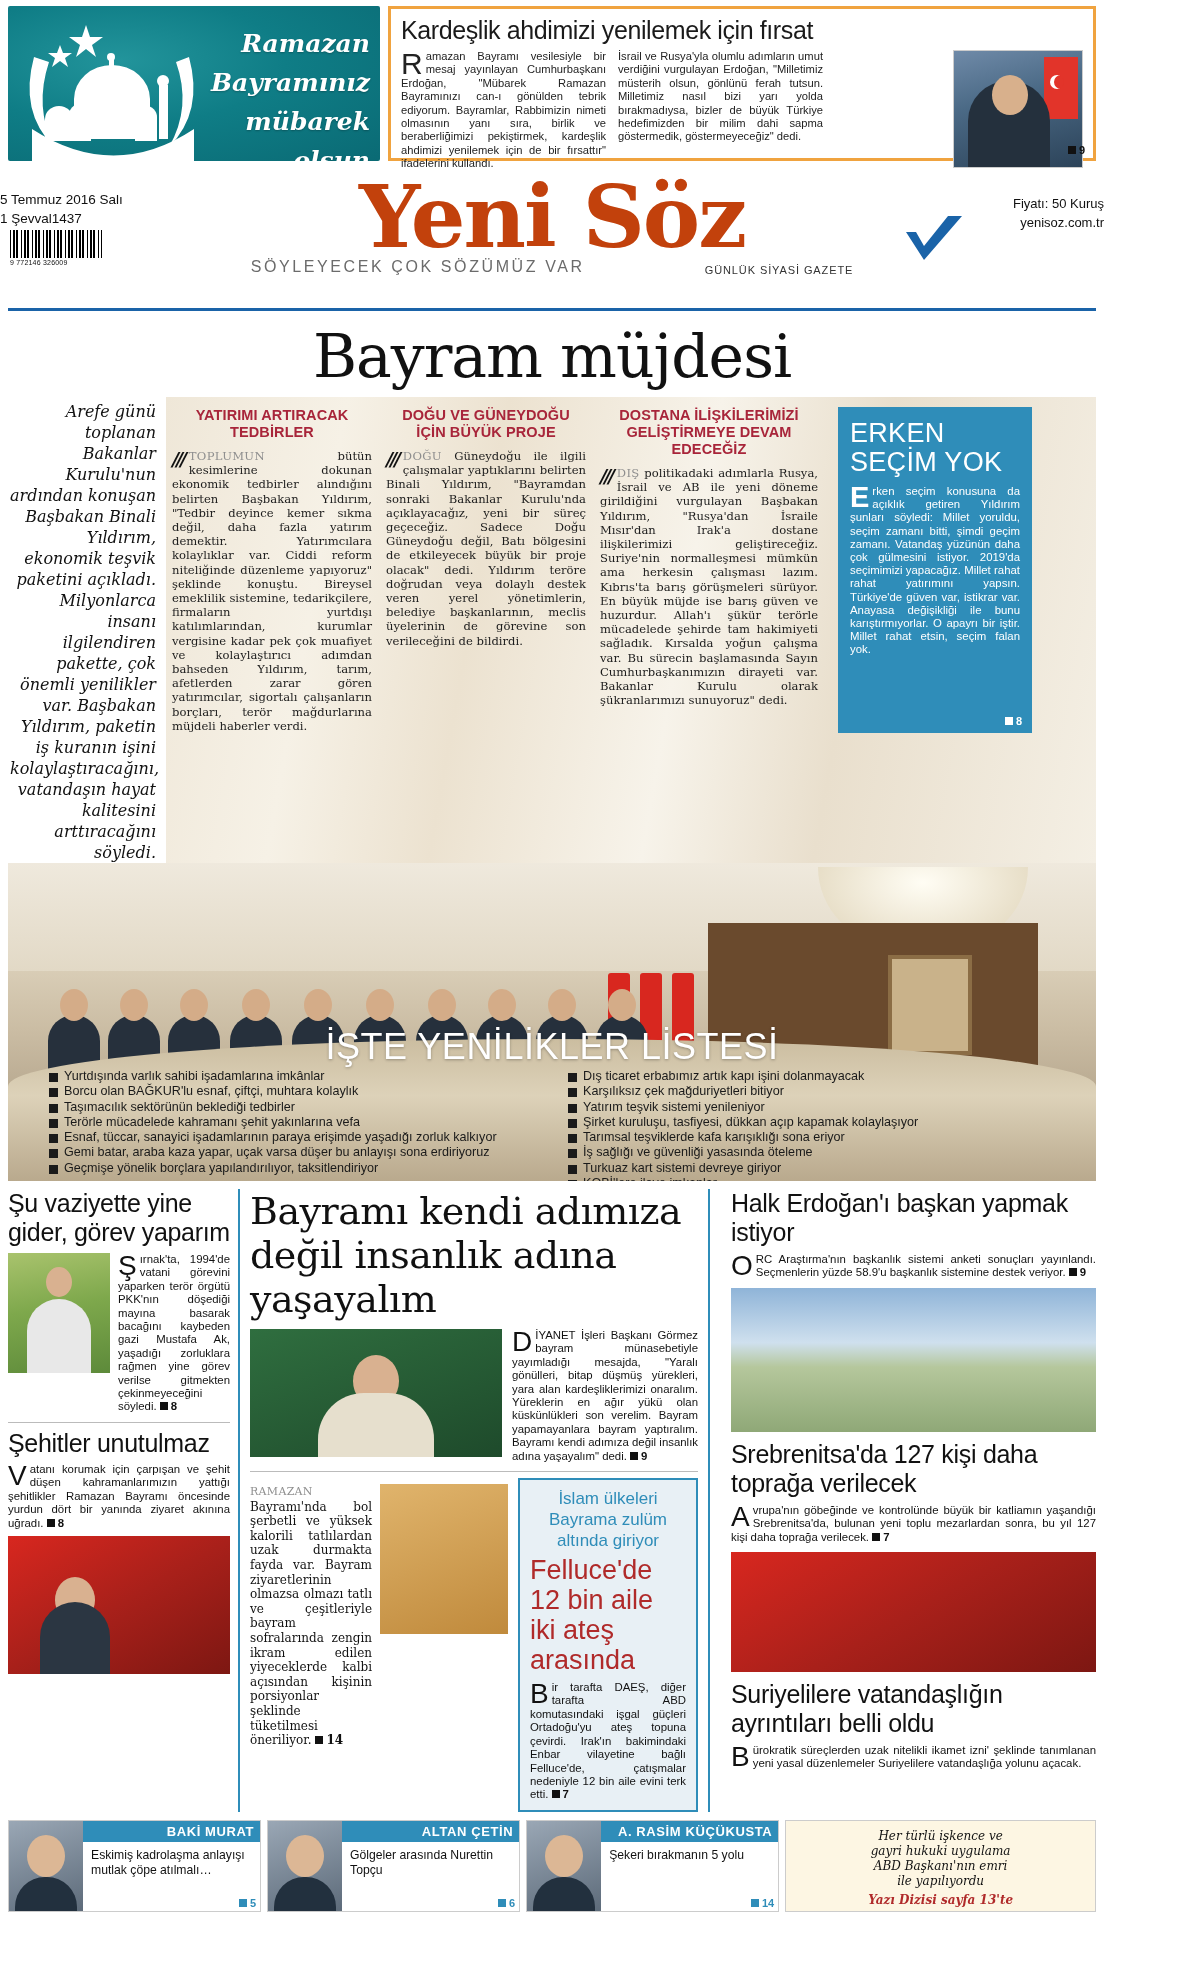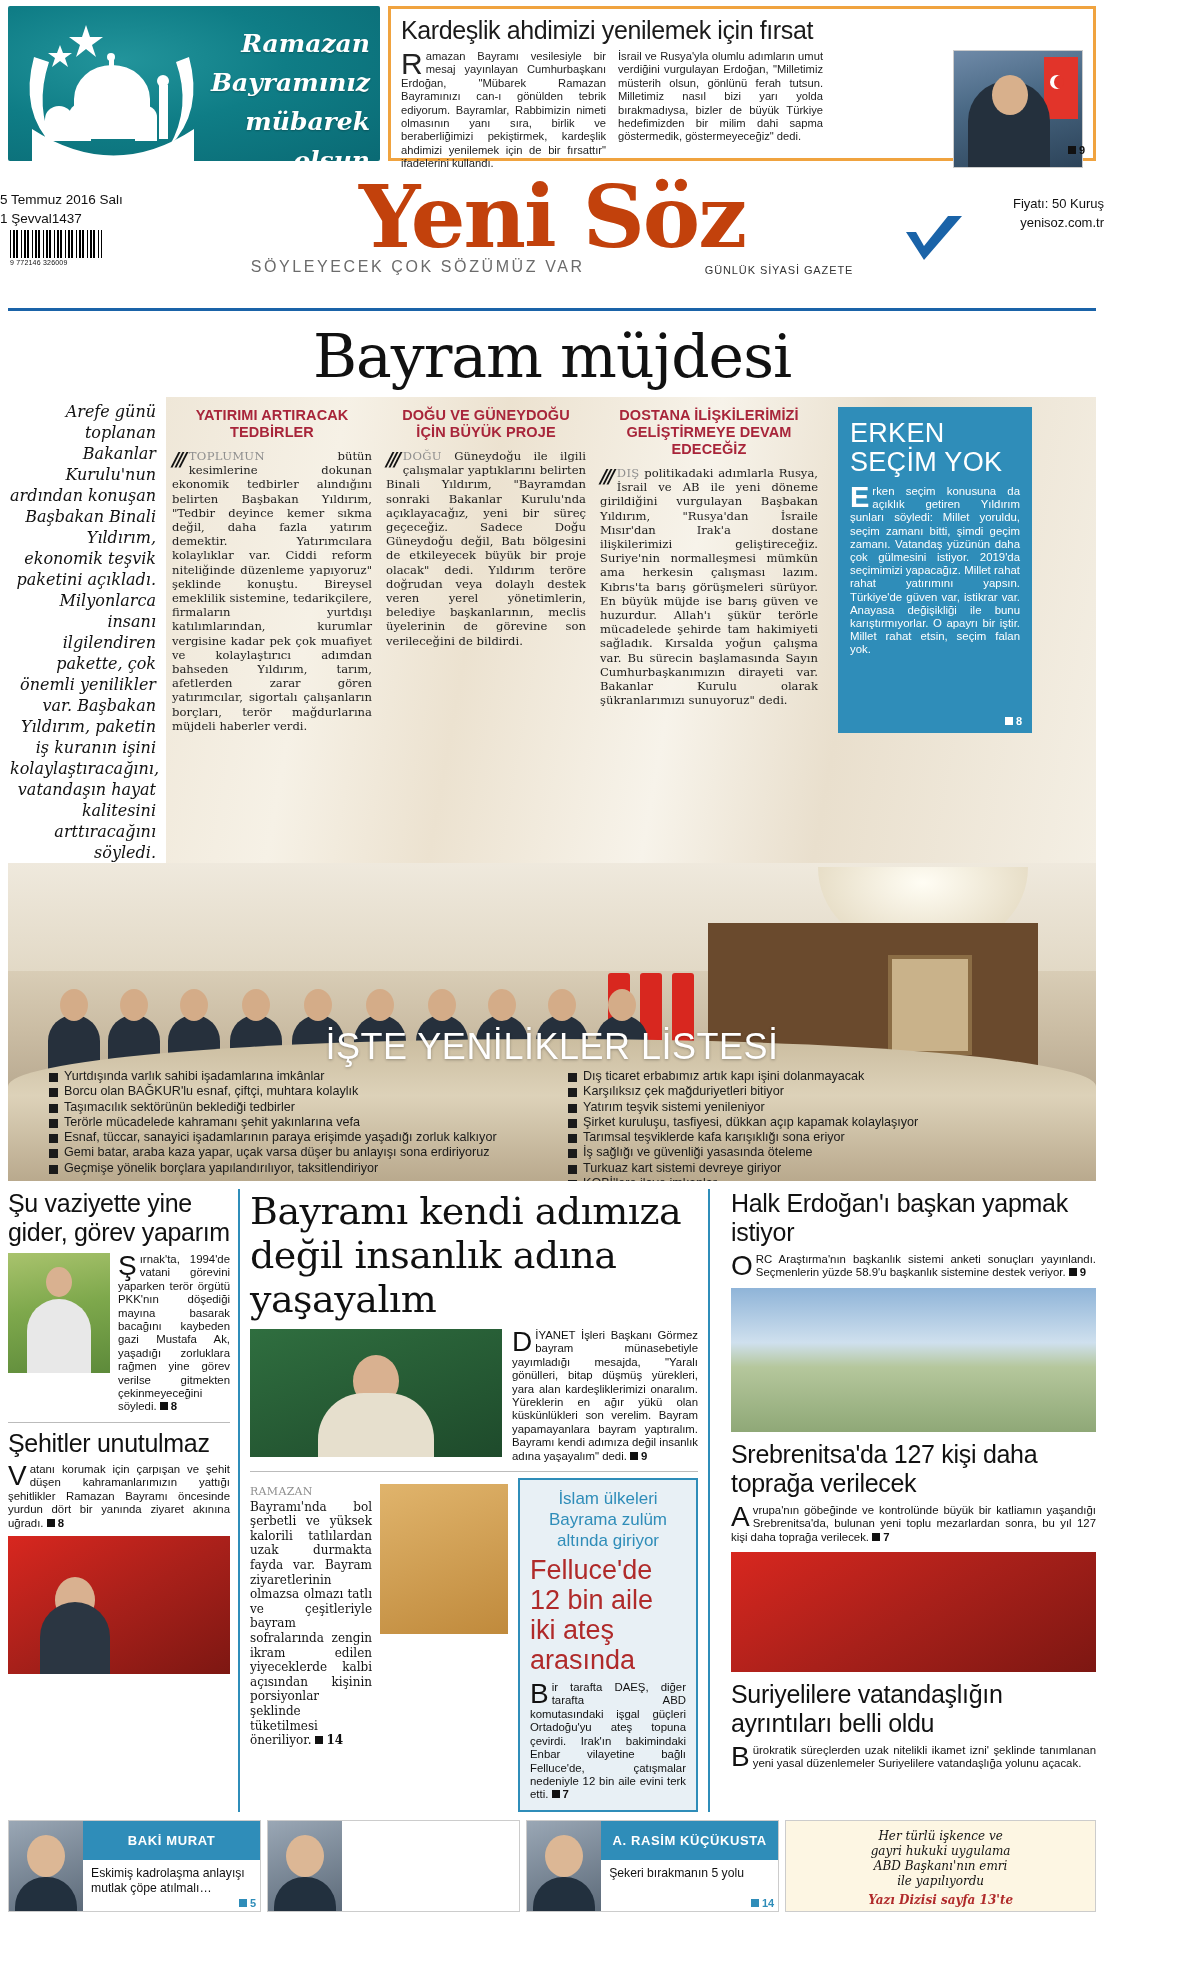--- a/index.html
+++ b/index.html
@@ -183,21 +183,21 @@
   .islam-kick { color:#2f8db9; font-size: 17px; line-height: 21px; font-weight:400; text-align:center;}
   .islam-head { font-size: 27px; line-height: 30px; color:#b02a2a; font-weight:400; margin-top:4px;}
 
   
   .colbar { display: flex; margin: 8px 8px 0 8px; gap: 6px; height: 92px; }
   .colcard { flex: 1; display: flex; border: 1px solid #ccc; position: relative; }
   .colcard .avatar { width: 74px; background: linear-gradient(160deg,#9aa7b5,#5d6b7a); position:relative; overflow:hidden;}
   .colcard .avatar .hd{position:absolute;left:18px;top:14px;width:38px;height:42px;border-radius:50%;background:#dcb795;}
   .colcard .avatar .bd{position:absolute;left:6px;bottom:0;width:62px;height:34px;border-radius:30px 30px 0 0;background:#22303e;}
   .colcard .cbody { flex:1; position: relative; }
-  .colname { background:#2f8db9;color:#fff;font-size:13px;font-weight:700;letter-spacing:.6px;padding:12px 6px;text-align:center;}
+  .colname { background:#2f8db9;color:#fff;font-size:13px;font-weight:700;letter-spacing:.6px;padding:3px 6px;text-align:right;}
   .coltext { font-size:12.2px;line-height:15px;padding:6px 8px 0 8px;}
   .colpg { position:absolute;right:4px;bottom:2px;font-size:11px;font-weight:700;color:#2f8db9;}
   .yellow-card { flex: 1.15; border:1px solid #ccc; background:#fdf6e3; padding:8px 10px; font-family:"DejaVu Serif", serif;
      font-style:italic; font-size:12px; line-height:15px; text-align:center; position:relative;}
   .yellow-card .ser { color:#b02a2a; font-style:italic; margin-top:4px;font-weight:bold;}
 </style>
 </head>
 <body>
 
 <div class="page">
@@ -452,20 +452,25 @@
         <div class="colname">BAKİ MURAT</div>
         <div class="coltext">Eskimiş kadrolaşma anlayışı mutlak çöpe atılmalı…</div>
         <div class="colpg"><span class="pnum-sq" style="background:#2f8db9;"></span><span>5</span></div>
       </div>
     </div>
     <div class="colcard">
       <div class="avatar">
           <div class="hd"></div>
           <div class="bd"></div>
         </div>
+      <div class="cbody">
+        <div class="colname">ALTAN ÇETİN</div>
+        <div class="coltext">Gölgeler arasında Nurettin Topçu</div>
+        <div class="colpg"><span class="pnum-sq" style="background:#2f8db9;"></span><span>6</span></div>
+      </div>
     </div>
     <div class="colcard">
       <div class="avatar">
           <div class="hd"></div>
           <div class="bd"></div>
         </div>
       <div class="cbody">
         <div class="colname">A. RASİM KÜÇÜKUSTA</div>
         <div class="coltext">Şekeri bırakmanın 5 yolu</div>
         <div class="colpg"><span class="pnum-sq" style="background:#2f8db9;"></span><span>14</span></div>

